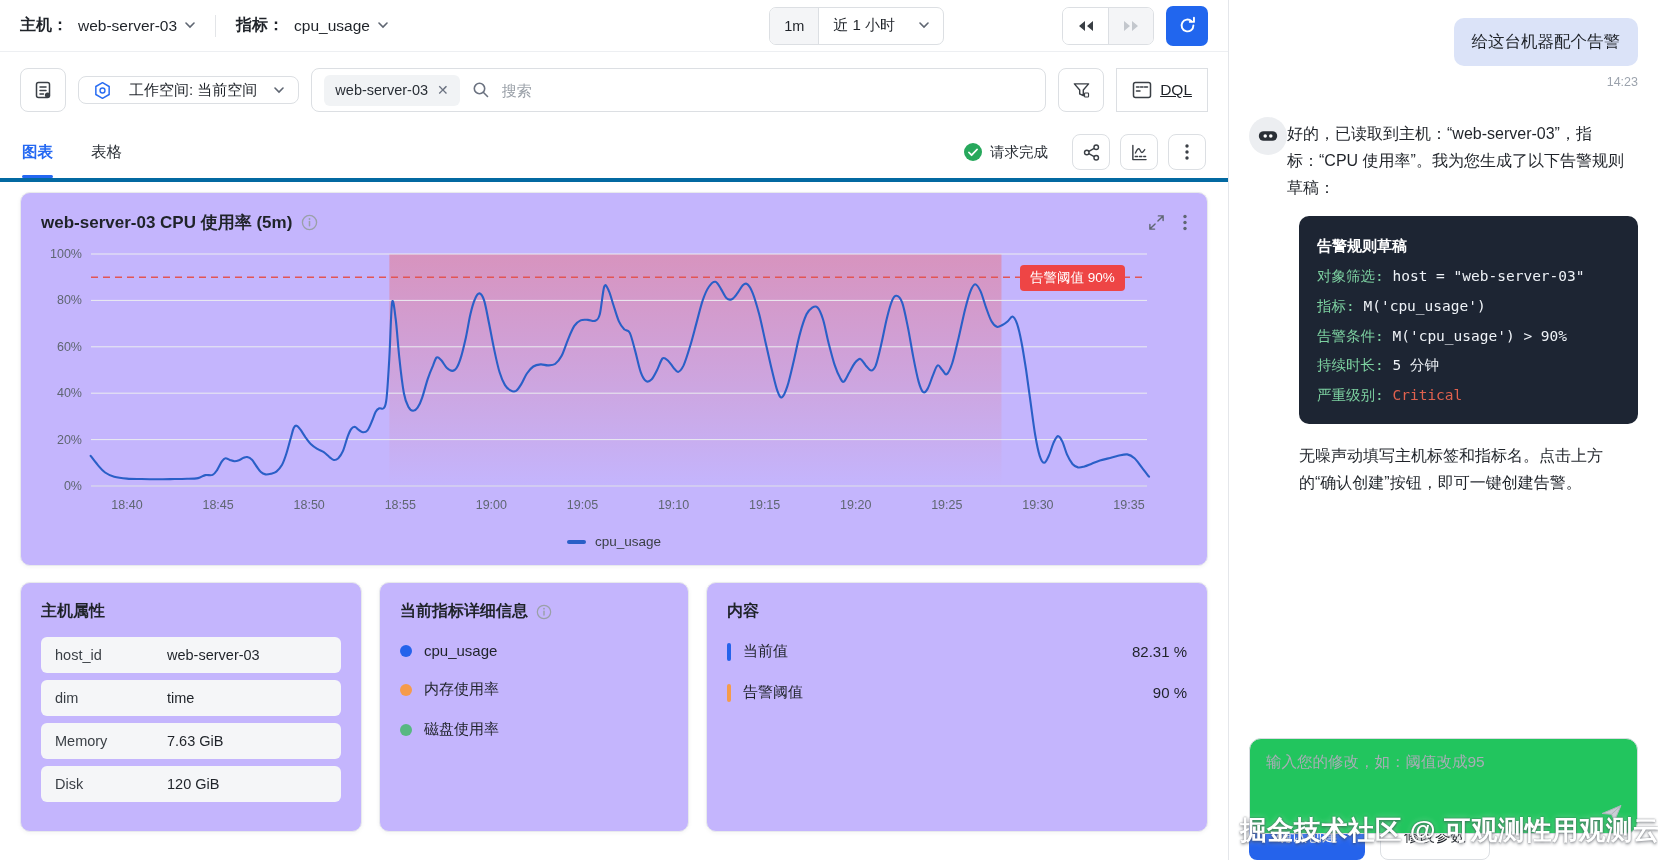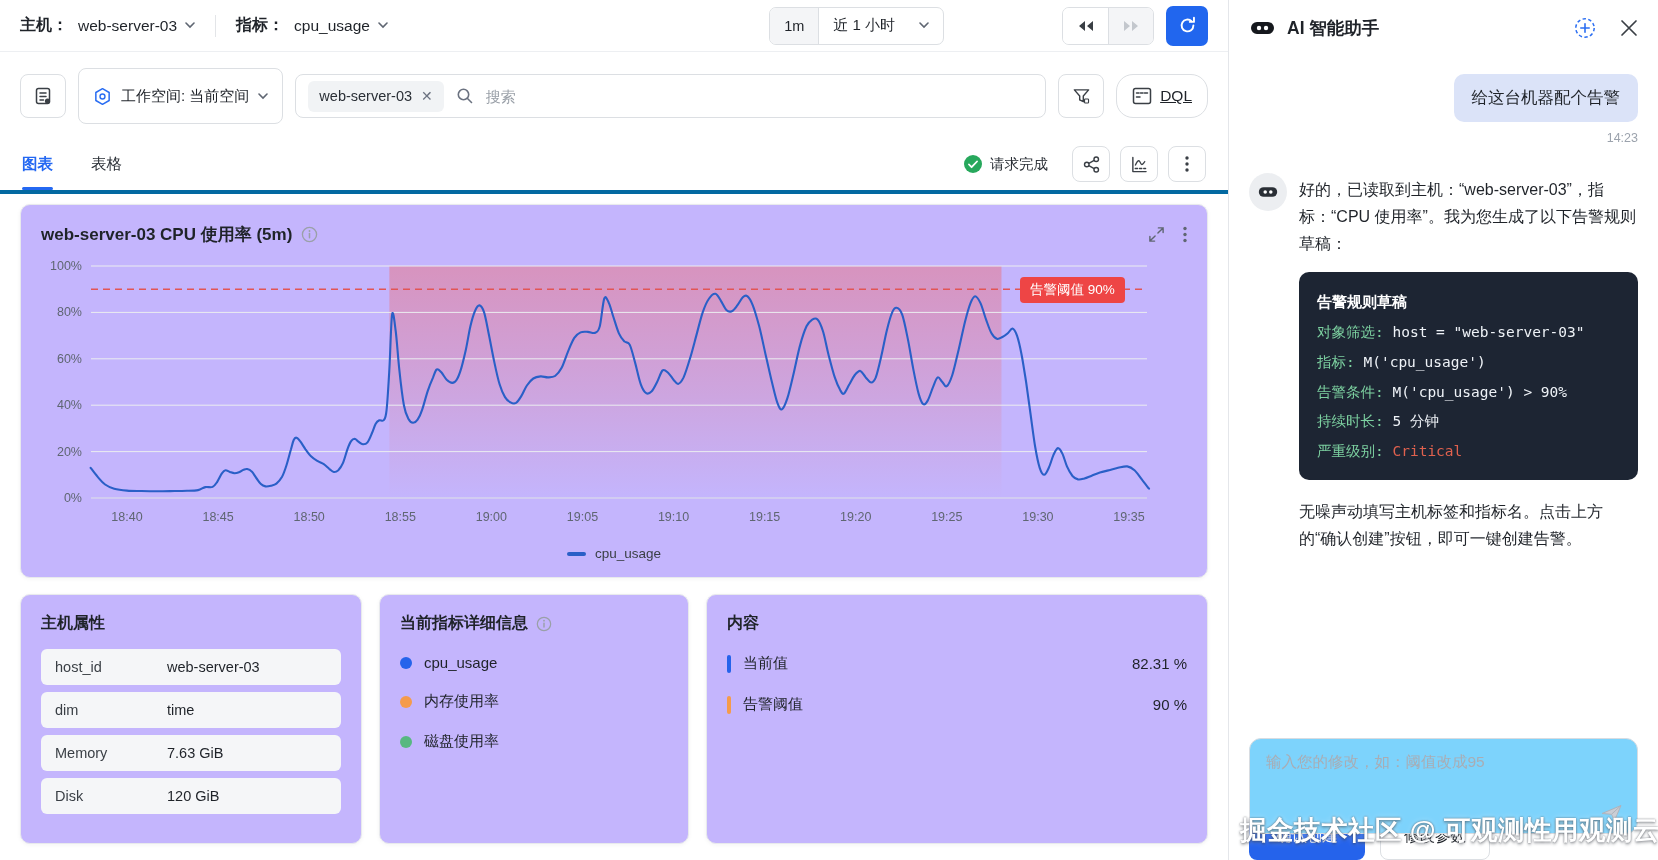--- a/index.html
+++ b/index.html
@@ -20,27 +20,27 @@
   .timebox .interval { background:#f4f5f7; padding:0 14px; display:flex; align-items:center; font-size:14.5px; border-right:1px solid #dcdfe3; cursor:pointer; }
   .timebox .range { padding:0 14px; display:flex; align-items:center; gap:24px; font-size:15px; cursor:pointer; }
   .navpair { display:flex; margin-left:118px; border:1px solid #dcdfe3; border-radius:7px; overflow:hidden; height:38px; }
   .navpair .nav-btn { width:45px; display:flex; align-items:center; justify-content:center; background:#fff; cursor:pointer; }
   .navpair .nav-btn + .nav-btn { border-left:1px solid #dcdfe3; background:#f4f5f7; }
   .refresh-btn { width:42px; height:40px; background:#2166ee; border-radius:7px; margin-left:12px;
     display:flex; align-items:center; justify-content:center; color:#fff; font-size:20px; cursor:pointer; }
 
   .filterbar { display:flex; align-items:center; gap:12px; padding:16px 20px 14px; flex:0 0 auto; }
   .icon-btn44 { width:46px; height:44px; border:1px solid #dcdfe3; border-radius:8px; display:flex; align-items:center; justify-content:center; background:#fff; cursor:pointer; flex:0 0 auto; }
-  .ws-select { height:56px; border:1px solid #dcdfe3; border-radius:8px; display:flex; align-items:center; gap:9px; padding:0 14px; font-size:15px; cursor:pointer; flex:0 0 auto; }
+  .ws-select { height:28px; border:1px solid #dcdfe3; border-radius:8px; display:flex; align-items:center; gap:17px; padding:0 14px; font-size:15px; cursor:pointer; flex:0 0 auto; }
   .searchbox { flex:1; height:44px; border:1px solid #dcdfe3; border-radius:8px; display:flex; align-items:center; padding:0 12px; gap:12px; min-width:0; }
   .chip { background:#f1f3f5; border-radius:6px; height:31px; display:flex; align-items:center; gap:9px; padding:0 11px; font-size:14.5px; color:#2a2f36; }
   .chip .x { color:#6b7280; font-size:14px; cursor:pointer; }
   .searchbox input { border:none; outline:none; font-size:15px; flex:1; color:#1f2329; background:transparent; font-family:inherit; }
   .searchbox input::placeholder { color:#9aa0a8; }
-  .dql-btn { height:44px; border:1px solid #dcdfe3; border-radius:17px; display:flex; align-items:center; gap:8px; padding:0 15px; font-size:15.5px; cursor:pointer; flex:0 0 auto;text-decoration:underline; }
+  .dql-btn { height:44px; border:1px solid #dcdfe3; border-radius:0; display:flex; align-items:center; gap:8px; padding:0 15px; font-size:15.5px; cursor:pointer; flex:0 0 auto;text-decoration:underline; }
 
   .tabsrow { height:56px; border-bottom:4px solid #0369a1; display:flex; align-items:center; padding:0 22px; flex:0 0 auto; }
   .tab { font-size:15.5px; color:#2a2f36; height:100%; display:flex; align-items:center; position:relative; cursor:pointer; margin-right:38px; }
   .tab.active { color:#2468f2; font-weight:bold; }
   .tab.active::after { content:""; position:absolute; left:0; right:0; bottom:0; height:3px; background:#2468f2; border-radius:2px; }
   .status { margin-left:auto; display:flex; align-items:center; gap:8px; font-size:14.5px; color:#2a2f36; }
   .check-circle { width:18px; height:18px; border-radius:50%; background:#27a85c; display:flex; align-items:center; justify-content:center; }
   .tool-btns { display:flex; gap:10px; margin-left:24px; }
   .icon-btn36 { width:38px; height:36px; border:1px solid #dcdfe3; border-radius:8px; display:flex; align-items:center; justify-content:center; background:#fff; cursor:pointer; }
 
@@ -76,35 +76,35 @@
 
   
   .panel { width:430px; flex:0 0 auto; border-left:1px solid #e4e6ea; position:relative; display:flex; flex-direction:column; background:#fff; }
   .panel-header { height:56px; display:flex; align-items:center; gap:11px; padding:0 20px; flex:0 0 auto; }
   .panel-title { font-size:17.5px; font-weight:bold; }
   .panel-header-icons { margin-left:auto; display:flex; align-items:center; gap:24px; }
   .chat { flex:1; padding:6px 20px 0; overflow:hidden; }
   .bubble-row { display:flex; justify-content:flex-end; margin-top:12px; }
   .bubble { background:#dbe3f8; border-radius:10px; padding:13px 18px; font-size:16.5px; max-width:330px; }
   .timestamp { text-align:right; font-size:12.5px; color:#9ca3ad; margin-top:9px; }
-  .reply-row { display:flex; gap:12px; margin-top:28px;justify-content:space-between; }
+  .reply-row { display:flex; margin-top:28px;justify-content:space-between; }
   .avatar { width:38px; height:38px; border-radius:50%; background:#eceef1; display:flex; align-items:center; justify-content:center; flex:0 0 auto; }
   .reply-text { font-size:16px; line-height:1.7; padding-top:3px; }
   .code-block { margin:14px 0 0 50px; background:#1d2533; border-radius:10px; padding:15px 18px 13px;
     font-family:"DejaVu Sans Mono","Liberation Mono",monospace; font-size:14.5px; }
   .code-title { color:#fff; font-weight:bold; font-size:15px; line-height:2.1; }
   .code-line { line-height:2.05; white-space:nowrap; }
   .code-key { color:#7cd0a0; }
   .code-val { color:#eef2f7; }
   .code-val.critical { color:#e0614e; }
   .followup { margin:18px 0 0 50px; font-size:16px; line-height:1.7; }
   .action-row { display:flex; gap:15px; padding:0 20px; margin-top:58px; flex:0 0 auto; }
   .btn-primary { background:#2563eb; color:#fff; border:none; border-radius:8px; padding:12px 27px; font-size:15.5px; font-family:inherit; cursor:pointer; }
   .btn-secondary { background:#fff; color:#1f2329; border:1px solid #dcdfe3; border-radius:8px; padding:12px 23px; font-size:15.5px; font-family:inherit; cursor:pointer; }
-  .input-wrap { position:absolute; left:20px; right:20px; bottom:26px; height:96px; border:1px solid #d8dce1; border-radius:12px; padding:13px 16px; background:#7dd3fc; }
+  .input-wrap { position:absolute; left:20px; right:20px; bottom:26px; height:96px; border:1px solid #d8dce1; border-radius:12px; padding:13px 16px; background:#22c55e; }
   .input-wrap textarea { width:100%; height:70%; border:none; outline:none; resize:none; font-size:15.5px; font-family:inherit; color:#1f2329; background:transparent; }
   .input-wrap textarea::placeholder { color:#a8adb5; }
   .send-icon { position:absolute; right:13px; bottom:9px; }
   .watermark { position:absolute; left:11px; right:6px; bottom:12px; font-size:26.5px; font-weight:bold; color:#fff;
     letter-spacing:.5px; white-space:nowrap; pointer-events:none;
     text-shadow:0 0 2px rgba(40,45,55,.65), 0 2px 3px rgba(40,45,55,.35), 0 0 6px rgba(255,255,255,.4); }
 
   svg text { font-family:"Liberation Sans","DejaVu Sans",sans-serif; }
 </style>
 </head>
@@ -366,37 +366,20 @@
               <span class="val">90 %</span>
             </div>
           </div>
       </div>
     </div>
 
   </div>
 </div>
 
 <div class="panel">
-  <div class="panel-header">
-    <svg width="27" height="20" viewBox="0 0 27 20">
-        <rect x="2" y="4" width="23" height="12" rx="6" fill="#15181d"></rect>
-        <circle cx="10" cy="10" r="2.2" fill="#fff"></circle>
-        <circle cx="17" cy="10" r="2.2" fill="#fff"></circle>
-      </svg>
-    <span class="panel-title">AI 智能助手</span>
-    <span class="panel-header-icons">
-      <svg width="22" height="22" viewBox="0 0 22 22">
-          <circle cx="11" cy="11" r="9.2" fill="none" stroke="#2b6ef2" stroke-width="1.5" stroke-dasharray="3.4 2.4"></circle>
-          <path d="M11 6.8v8.4M6.8 11h8.4" stroke="#2b6ef2" stroke-width="1.6" stroke-linecap="round"></path>
-        </svg>
-      <svg width="18" height="18" viewBox="0 0 18 18">
-          <path d="M2 2l14 14M16 2L2 16" stroke="#3a3f45" stroke-width="1.7" stroke-linecap="round"></path>
-        </svg>
-    </span>
-  </div>
 
   <div class="chat">
     <div class="bubble-row">
       <span class="bubble">给这台机器配个告警</span>
     </div>
     <div class="timestamp">14:23</div>
 
     <div class="reply-row">
       <span class="avatar">
         <svg width="22" height="16" viewBox="0 0 27 20">

